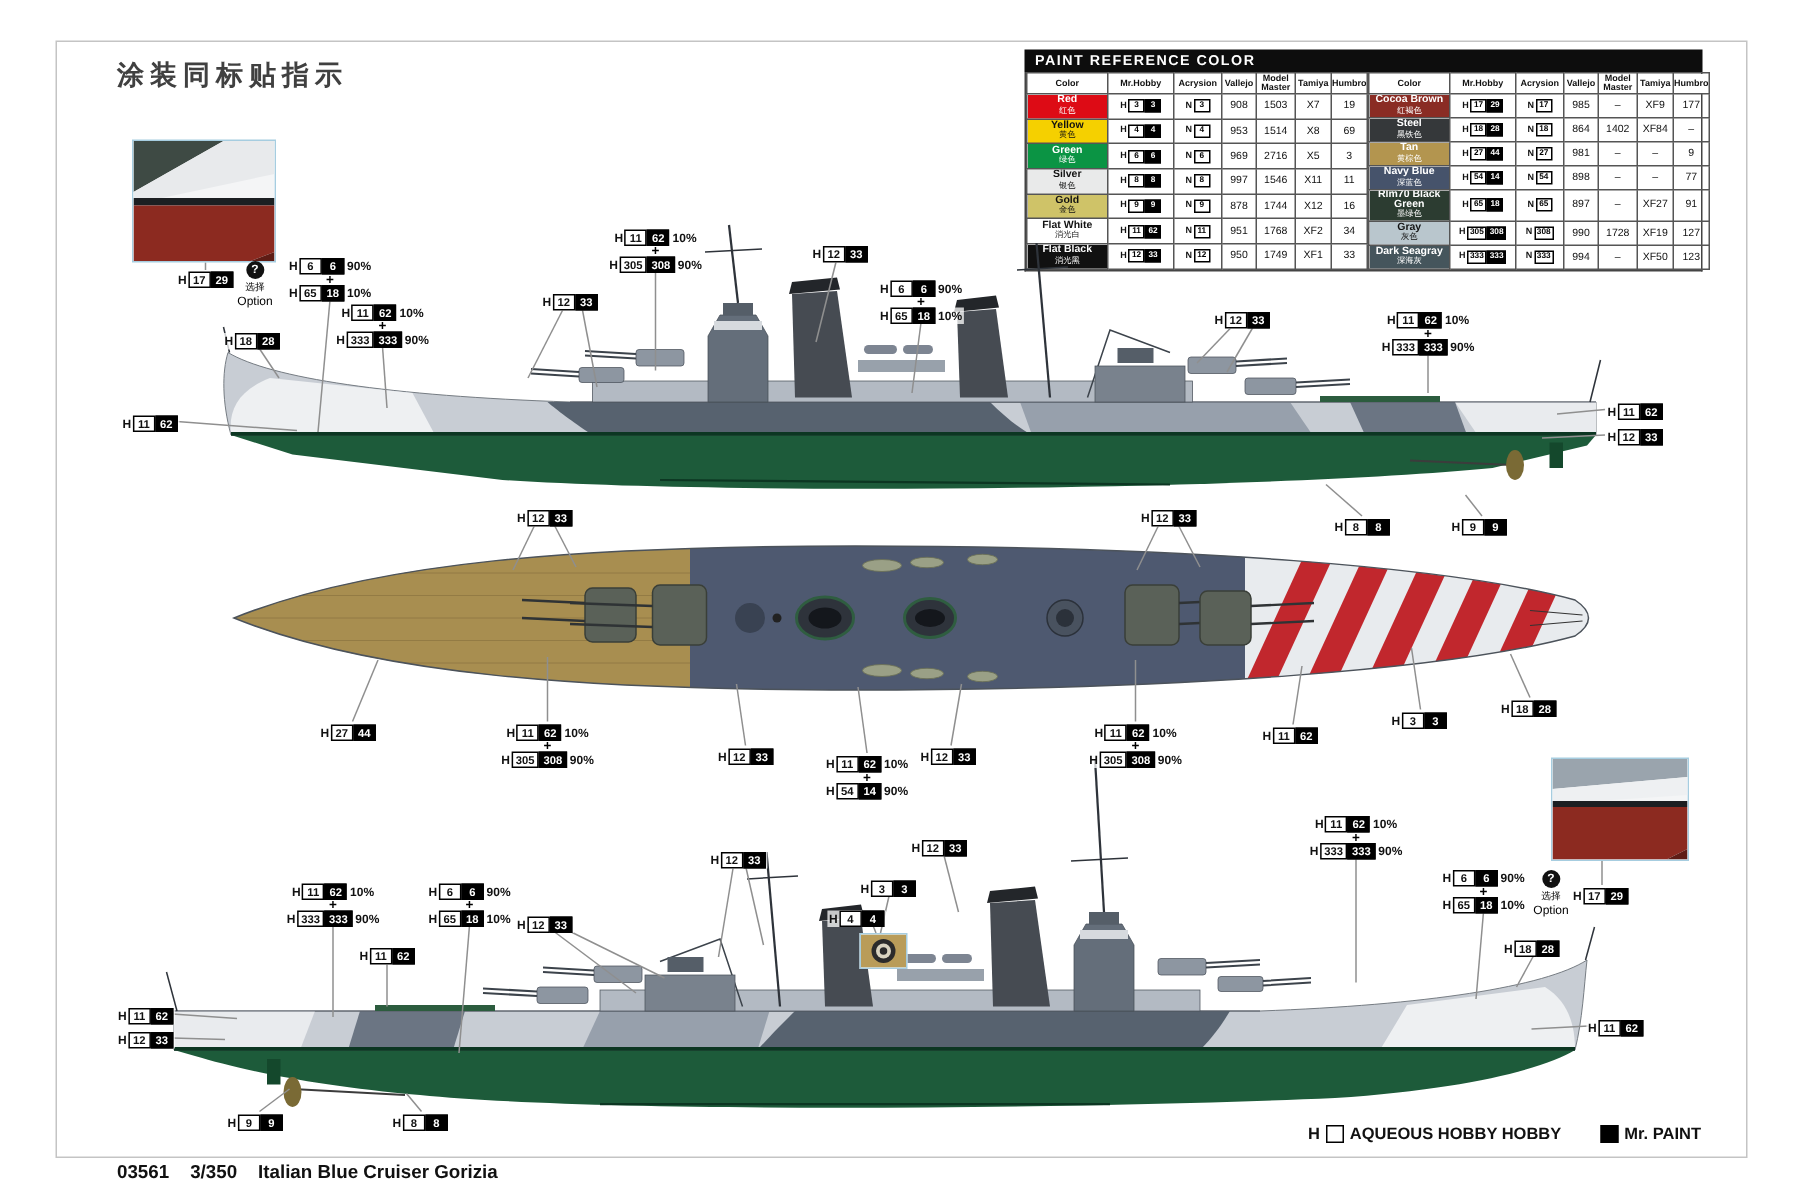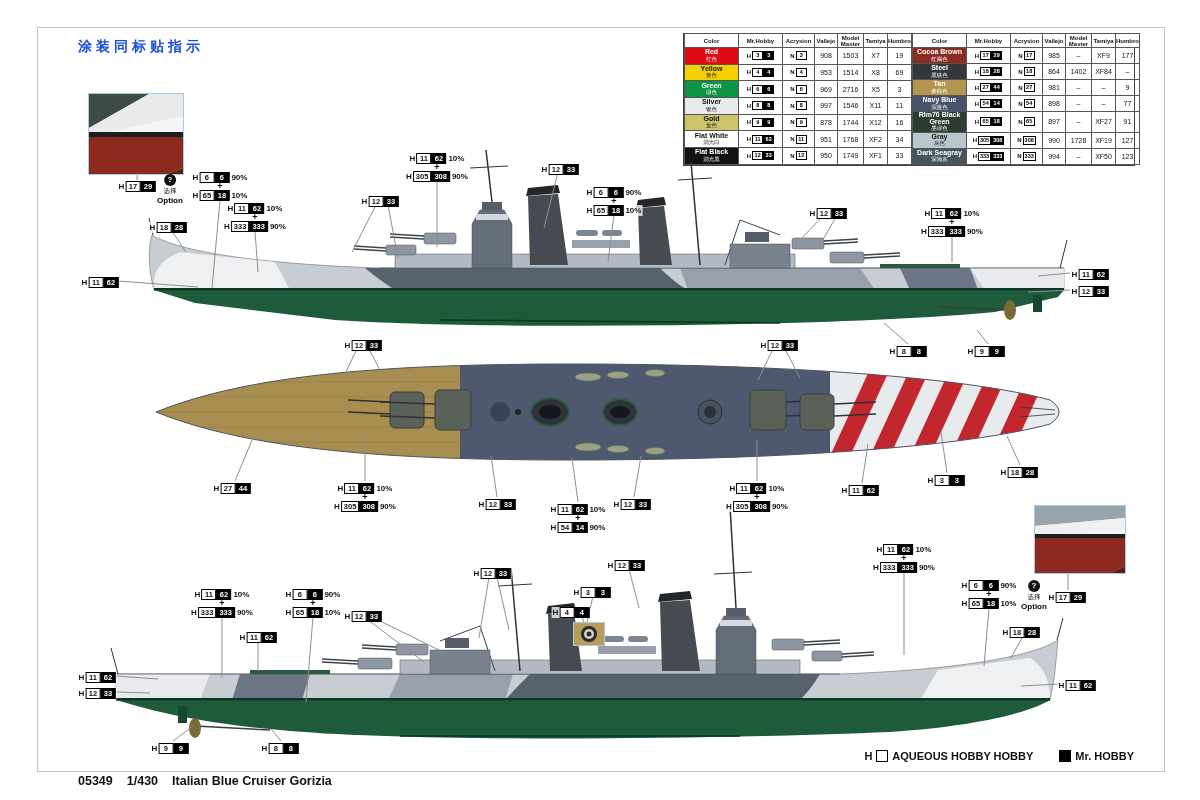--- a/index.html
+++ b/index.html
@@ -1,21 +1,21 @@
 <!DOCTYPE html>
 <html><head>
 <meta charset="utf-8">
 <style>
   html,body{margin:0;padding:0;background:#fff;}
   #page{position:relative;width:1200px;height:800px;background:#fff;overflow:hidden;
         font-family:"Liberation Sans",sans-serif;}
   #frame{position:absolute;left:37px;top:27px;width:1126px;height:743px;border:1px solid #c4c4c4;}
   
   #titleblock{position:absolute;left:78px;top:38px;}
-  #titleblock .zh{font-size:14px;font-weight:bold;letter-spacing:4px;color:#1d4ed8;}
+  #titleblock .zh{font-size:18px;font-weight:bold;letter-spacing:4px;color:#404040;}
   #titleblock .en{font-size:17px;font-weight:bold;color:#111;margin-top:2px;}
   
   #painttable{position:absolute;left:683px;top:33px;width:452px;}
   #pt-title{background:#0d0d0d;color:#fff;font-size:9.5px;font-weight:bold;
             padding:2px 0 2px 7px;letter-spacing:1px;}
   #pt-body{display:flex;border:1px solid #444;border-top:none;background:#fff;}
   table.half{border-collapse:collapse;table-layout:fixed;width:226px;}
   table.half th,table.half td{border:1px solid #555;text-align:center;vertical-align:middle;
       font-size:7px;color:#111;padding:0;height:15px;overflow:hidden;}
   table.half th{font-size:6px;font-weight:bold;height:13px;background:#fff;}
@@ -40,21 +40,21 @@
   .chip .h{margin-right:1px;}
   .chip .wb{border:1px solid #000;background:#fff;padding:0 2px;min-width:9px;text-align:center;
             font-size:7.5px;line-height:9px;}
   .chip .bb{border:1px solid #000;background:#000;color:#fff;padding:0 2px;min-width:9px;
             text-align:center;font-size:7.5px;line-height:9px;}
   .chip .suf{margin-left:2px;font-size:8px;}
   .plus{font-size:9px;font-weight:bold;line-height:7px;}
   .opt-q{width:12px;height:12px;border-radius:50%;background:#111;color:#fff;
          font-size:8px;font-weight:bold;line-height:12px;text-align:center;}
   .opt-zh{font-size:6.5px;margin-top:1px;}
-  .opt-en{font-size:8px;font-weight:bold;}
+  .opt-en{font-size:8px;font-weight:normal;}
   
   .inset{position:absolute;border:1.5px solid #a6cde0;background:#fff;z-index:4;}
   
   #legend{position:absolute;right:66px;top:750px;display:flex;align-items:center;gap:26px;
           font-size:11px;font-weight:bold;color:#111;}
   #legend .item{display:flex;align-items:center;gap:4px;}
   #legend .wbox{width:10px;height:10px;border:1px solid #000;background:#fff;display:inline-block;}
   #legend .bbox{width:10px;height:10px;border:1px solid #000;background:#000;display:inline-block;}
   #footer{position:absolute;left:78px;top:774px;font-size:12.5px;font-weight:bold;color:#111;
           display:flex;gap:14px;}
@@ -63,20 +63,21 @@
 <body>
 
 <div id="page">
   <div id="frame"></div>
 
   <div id="titleblock">
     <div class="zh">涂装同标贴指示</div>
   </div>
 
   <div id="painttable">
+    <div id="pt-title">PAINT  REFERENCE  COLOR</div>
     <div id="pt-body">
       <table class="half">
         <colgroup>
             <col style="width:54px">
             <col style="width:44px">
             <col style="width:32px">
             <col style="width:23px">
             <col style="width:26px">
             <col style="width:24px">
             <col style="width:24px">
@@ -994,22 +995,22 @@
     </div>
 
   <div id="legend">
     <div class="item">
       <span>H</span>
       <span class="wbox"></span>
       <span>AQUEOUS HOBBY HOBBY</span>
     </div>
     <div class="item">
       <span class="bbox"></span>
-      <span>Mr. HOBBY</span>
+      <span>Mr. PAINT</span>
     </div>
   </div>
 
   <div id="footer">
-    <span>05349</span>
-    <span>1/430</span>
+    <span>03561</span>
+    <span>3/350</span>
     <span>Italian Blue Cruiser Gorizia</span>
   </div>
 </div>
 
 </body></html>

